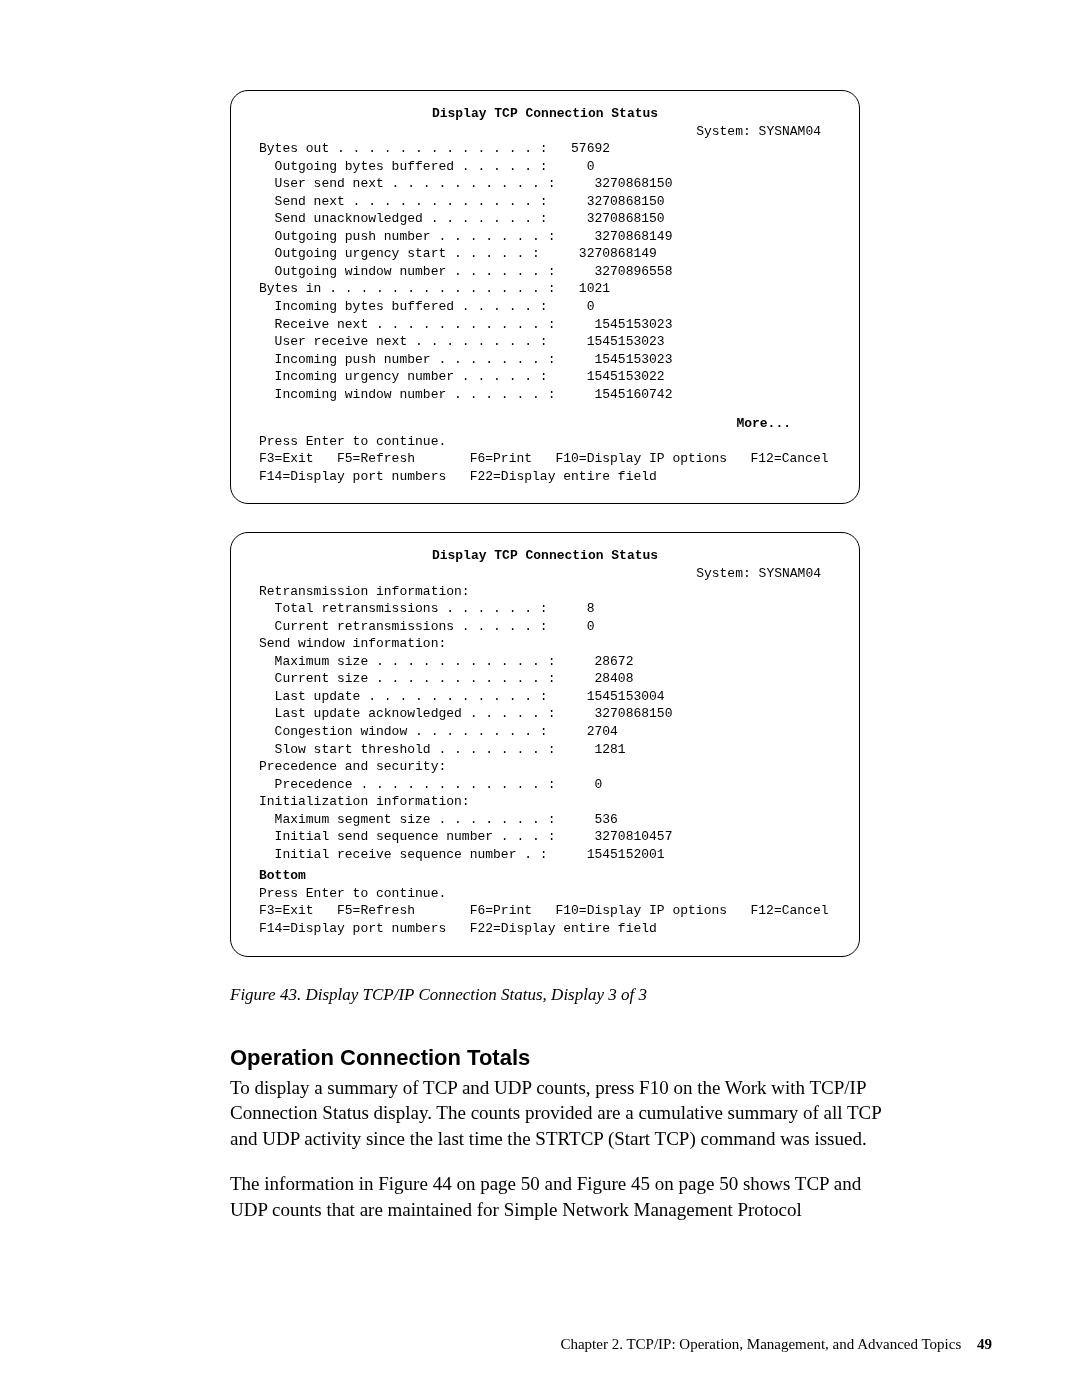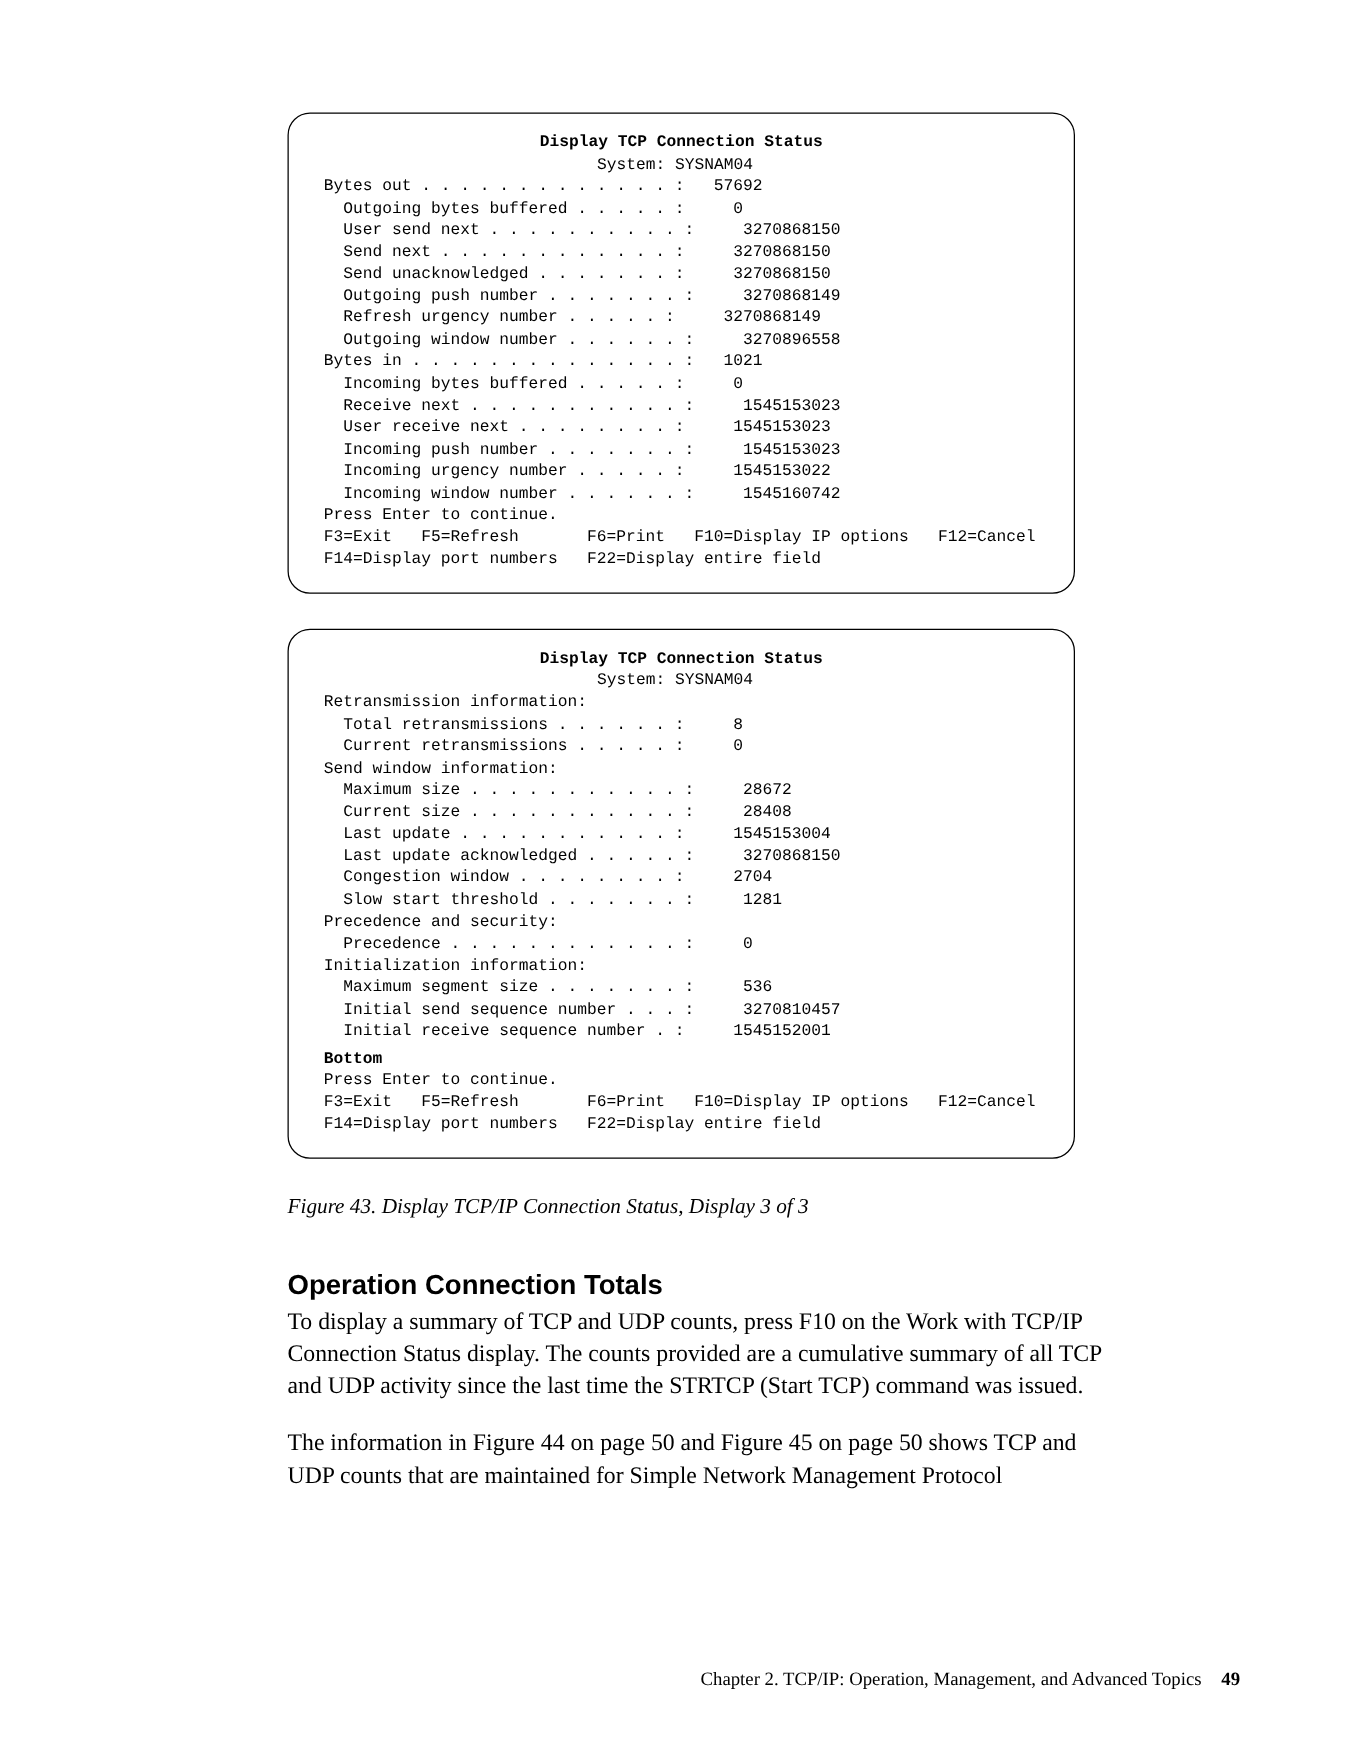--- a/index.html
+++ b/index.html
@@ -26,21 +26,21 @@
     box-sizing: border-box;
     font-family: "Courier New", Courier, monospace;
     font-size: 13px;
     line-height: 1.35;
   }
   .screen-title {
     text-align: center;
     font-weight: bold;
   }
   .screen-system {
-    text-align: center;
+    text-align: right;
     padding-right: 10px;
   }
   .row { display: flex; white-space: pre; }
   .more  { text-align: right; font-weight: bold; padding-right: 40px; margin-top: 12px;}
   .bottom{ text-align: left; font-weight: bold; padding-right: 40px; margin-top: 4px;}
   .caption {
     font-style: italic;
     font-size: 17px;
     margin: 0 0 40px 140px;
   }
@@ -76,30 +76,31 @@
       <span>   </span>
       <span>SYSNAM04</span>
     </div>
     <div id="screen1-body">
         <div class="row"><span>Bytes out . . . . . . . . . . . . . :</span><span>   57692</span></div>
         <div class="row"><span>  Outgoing bytes buffered . . . . . :</span><span>     0</span></div>
         <div class="row"><span>  User send next . . . . . . . . . . :</span><span>     3270868150</span></div>
         <div class="row"><span>  Send next . . . . . . . . . . . . :</span><span>     3270868150</span></div>
         <div class="row"><span>  Send unacknowledged . . . . . . . :</span><span>     3270868150</span></div>
         <div class="row"><span>  Outgoing push number . . . . . . . :</span><span>     3270868149</span></div>
-        <div class="row"><span>  Refresh urgency number . . . . . :</span><span>     3270868149</span></div>
+        <div class="row"><span>  Outgoing urgency start . . . . . :</span><span>     3270868149</span></div>
         <div class="row"><span>  Outgoing window number . . . . . . :</span><span>     3270896558</span></div>
         <div class="row"><span>Bytes in . . . . . . . . . . . . . . :</span><span>   1021</span></div>
         <div class="row"><span>  Incoming bytes buffered . . . . . :</span><span>     0</span></div>
         <div class="row"><span>  Receive next . . . . . . . . . . . :</span><span>     1545153023</span></div>
         <div class="row"><span>  User receive next . . . . . . . . :</span><span>     1545153023</span></div>
         <div class="row"><span>  Incoming push number . . . . . . . :</span><span>     1545153023</span></div>
         <div class="row"><span>  Incoming urgency number . . . . . :</span><span>     1545153022</span></div>
         <div class="row"><span>  Incoming window number . . . . . . :</span><span>     1545160742</span></div>
       </div>
+    <div class="more">More...</div>
     <div>Press Enter to continue.</div>
     <div style="white-space:pre">F3=Exit   F5=Refresh       F6=Print   F10=Display IP options   F12=Cancel</div>
     <div style="white-space:pre">F14=Display port numbers   F22=Display entire field</div>
   </div>
 
 
   <div class="screen-box">
     <div class="screen-title">Display TCP Connection Status</div>
     <div class="screen-system">
       <span>System:</span>

